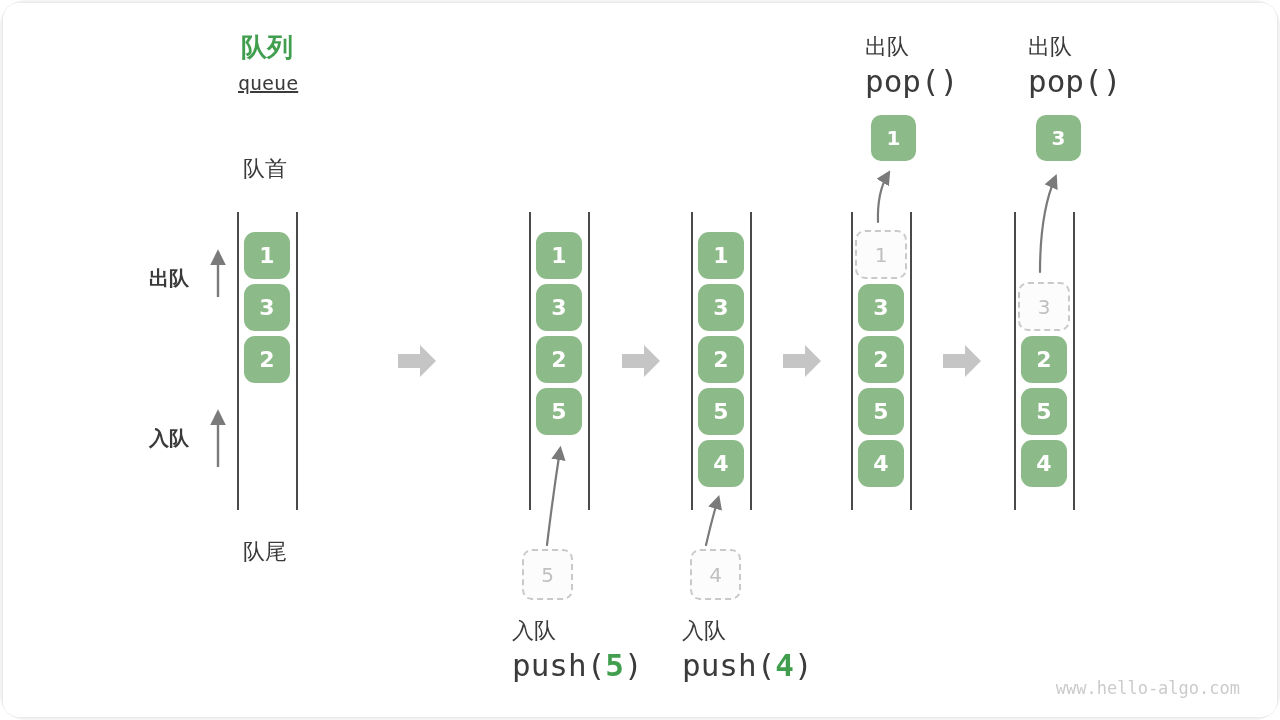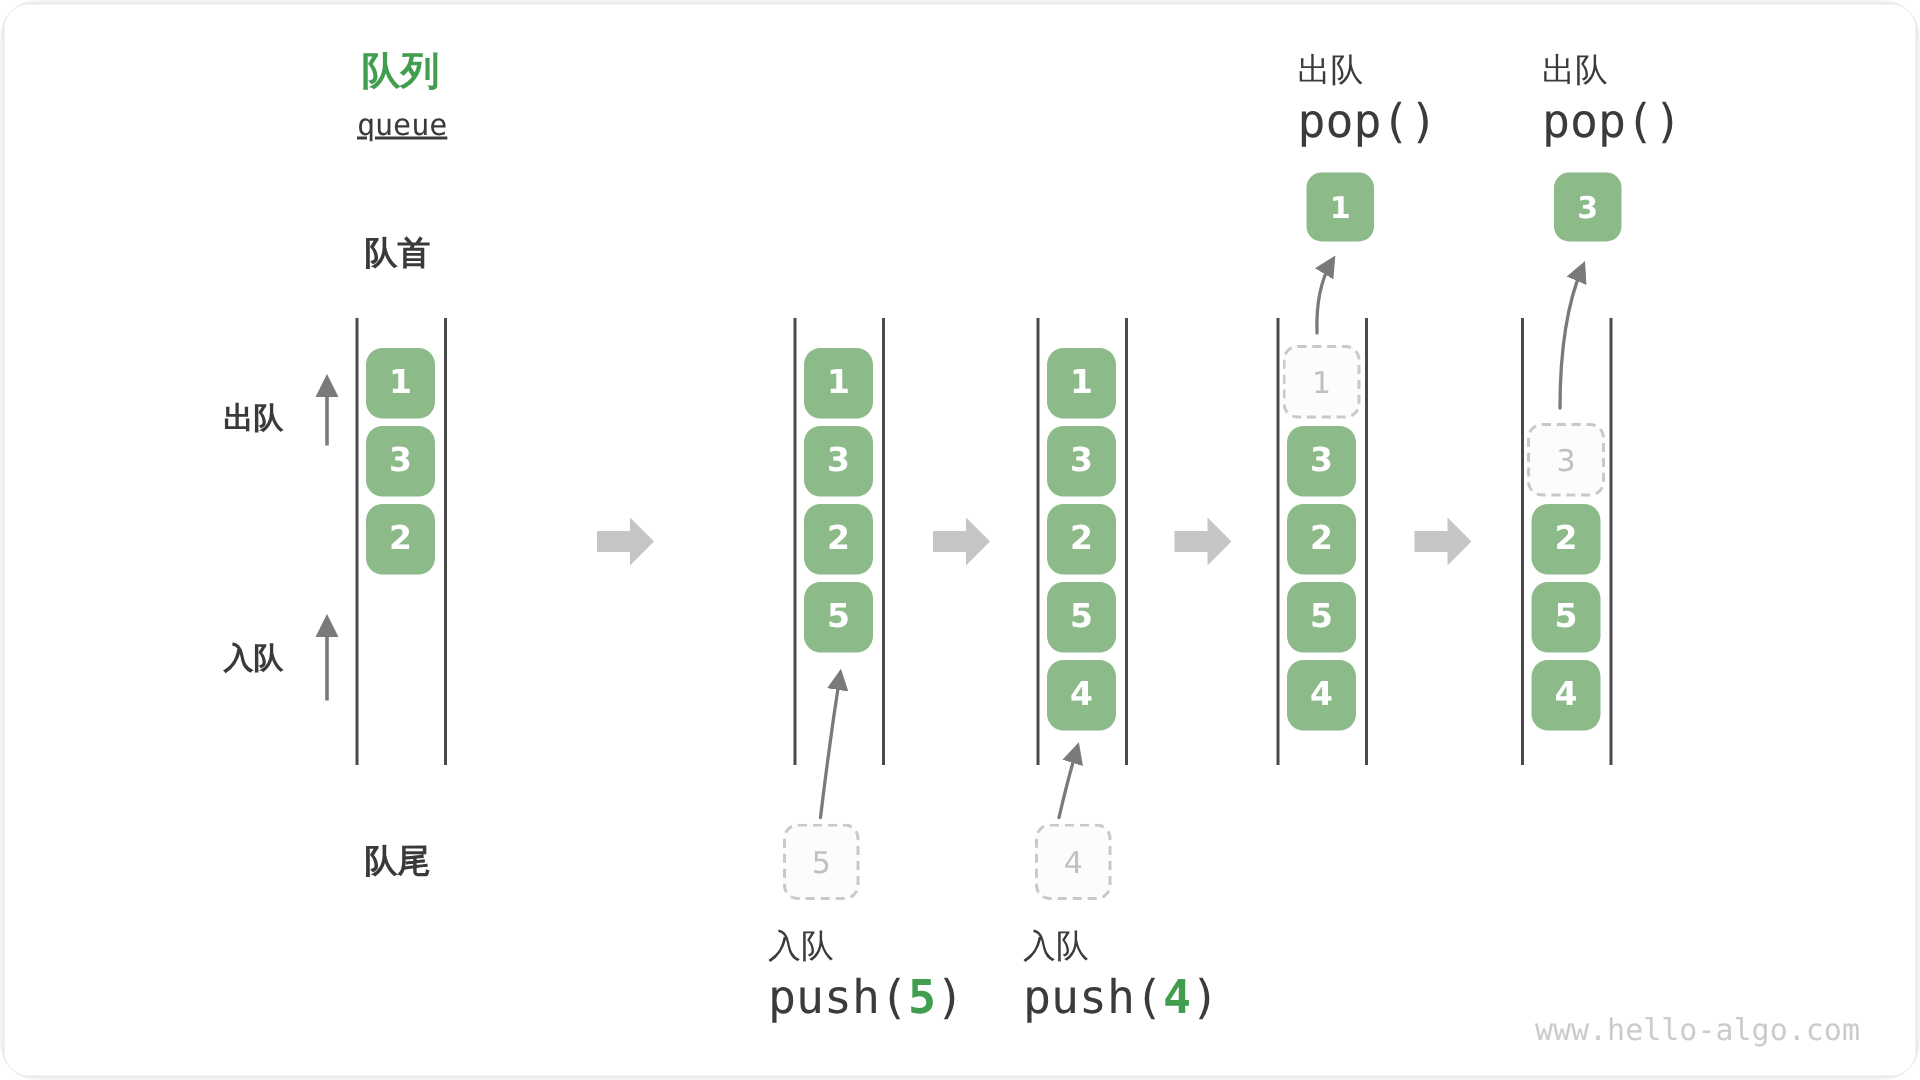--- a/index.html
+++ b/index.html
@@ -34,28 +34,28 @@
   .ghost.float{width:47px;height:47px;}
   .result{
     position:absolute;width:45px;height:46px;border-radius:10px;background:#8cba89;
     color:#fff;font-weight:bold;font-size:20px;display:flex;align-items:center;justify-content:center;
     font-family:"DejaVu Sans",sans-serif;
   }
   
   .title-zh{font-size:26px;font-weight:bold;color:#419e4f;}
   .mono{font-family:"DejaVu Sans Mono",monospace;text-decoration:underline;}
   .title-en{font-size:20px;color:#3b3b3b;}
-  .big-lbl{font-size:22px;font-weight:bold;color:#3a3a3a;}
+  .big-lbl{font-size:22px;font-weight:normal;color:#3a3a3a;}
   .side-lbl{font-size:20px;font-weight:bold;color:#3a3a3a;}
   .op-lbl{font-size:22px;color:#3b3b3b;}
   .op-code{font-size:31px;color:#3b3b3b;font-family:"DejaVu Sans Mono",monospace;}
   .op-code .arg{color:#419e4f;font-weight:bold;}
   .op-group{position:absolute;line-height:34px;}
   .watermark{
-    position:absolute;right:40px;bottom:22px;font-size:20px;color:#cbcbcb;
+    position:absolute;right:40px;bottom:22px;font-size:17px;color:#cbcbcb;
     font-family:"DejaVu Sans Mono",monospace;
     text-align:right;
   }
   svg.overlay{position:absolute;left:0;top:0;pointer-events:none;}
 </style>
 </head>
 <body>
 
 <div id="canvas">
   <div class="card"></div>
@@ -80,21 +80,21 @@
     <path d="M547,545 Q553,495 560,450" stroke="#7a7a7a" stroke-width="2.2" fill="none" stroke-linecap="round" marker-end="url(#ah)"></path>
     <path d="M706,545 Q712,519 718,499" stroke="#7a7a7a" stroke-width="2.2" fill="none" stroke-linecap="round" marker-end="url(#ah)"></path>
     <path d="M878,222 Q877,192 888,174" stroke="#7a7a7a" stroke-width="2.2" fill="none" stroke-linecap="round" marker-end="url(#ah)"></path>
     <path d="M1040,272 Q1040,213 1055,178" stroke="#7a7a7a" stroke-width="2.2" fill="none" stroke-linecap="round" marker-end="url(#ah)"></path>
   </svg>
 
   <div class="abs title-zh" style="left:241px;top:30px;">队列</div>
   <div class="abs title-en mono" style="left:238px;top:71px;">queue</div>
 
   <div class="abs big-lbl" style="left:243px;top:154px;">队首</div>
-  <div class="abs big-lbl" style="left:243px;top:559px;">队尾</div>
+  <div class="abs big-lbl" style="left:243px;top:537px;">队尾</div>
 
   <div class="abs side-lbl" style="left:149px;top:265px;">出队</div>
   <div class="abs side-lbl" style="left:149px;top:425px;">入队</div>
 
   <div class="col" style="left:237px;">
     <div class="rail left"></div>
     <div class="rail right"></div>
     <div class="box slot1">1</div>
     <div class="box slot2">3</div>
     <div class="box slot3">2</div>

